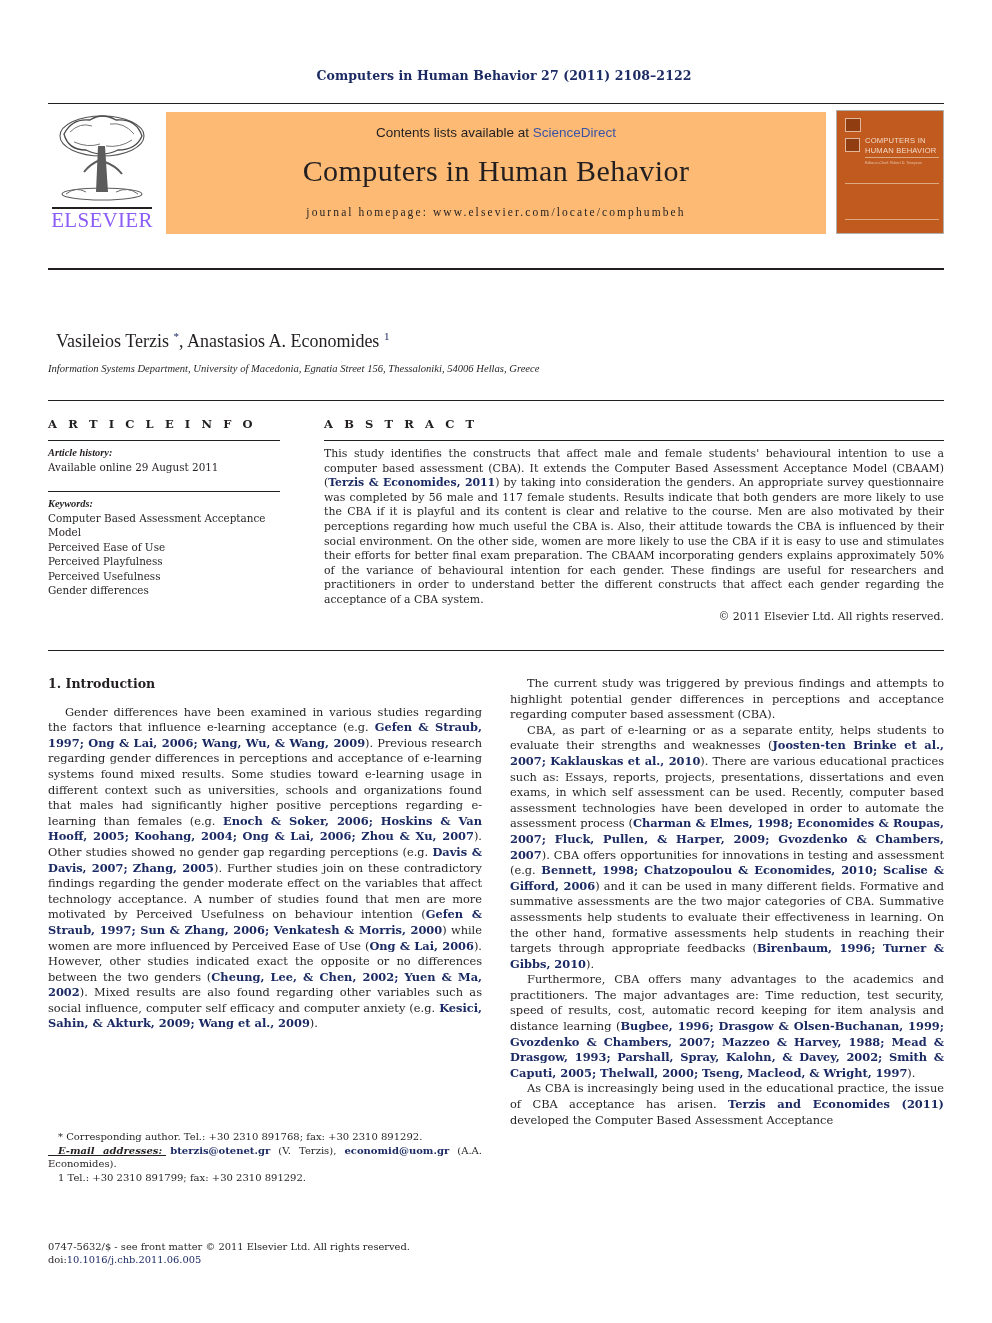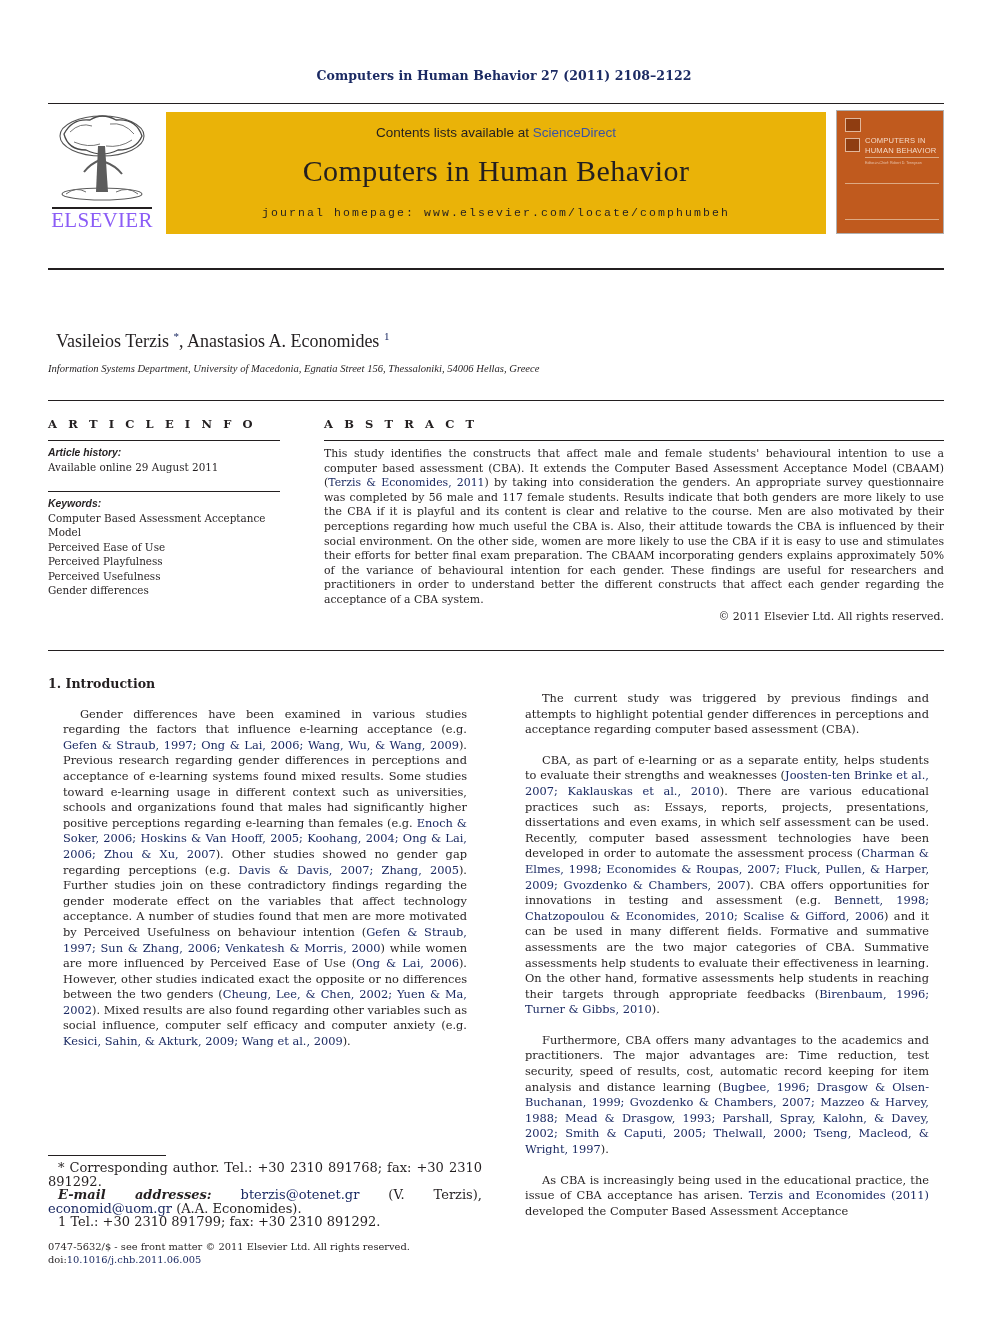--- a/index.html
+++ b/index.html
@@ -76,42 +76,42 @@
     width: 100px;
     height: 1.5px;
     background: #231f20;
   }
 
   .masthead-center {
     position: absolute;
     left: 118px; top: 2px;
     width: 660px;
     height: 122px;
-    background: #eab308;
+    background: #fdba74;
     text-align: center;
   }
   .contents-line {
     margin-top: 13px;
     font-family: "Liberation Sans", sans-serif;
     font-size: 13.5px;
     color: #231f20;
   }
   .sciencedirect {
     color: #3a53a4;
   }
   .journal-title {
     margin-top: 14px;
     font-family: "Liberation Serif", serif;
     font-size: 30px;
     color: #231f20;
     letter-spacing: 0.4px;
   }
   .journal-home {
     margin-top: 18px;
-    font-family: Liberation Mono, monospace;
+    font-family: Liberation Serif, serif;
     font-size: 11.5px;
     letter-spacing: 2.1px;
     color: #231f20;
   }
 
   .cover-thumb {
     position: absolute;
     left: 788px; top: 0px;
     width: 108px;
     height: 124px;
@@ -235,21 +235,21 @@
     left: 48px; top: 440px;
     width: 232px;
   }
   .info-sep {
     width: 232px;
     height: 1px;
     background: #231f20;
     margin-bottom: 5px;
   }
   .info-label {
-    font-family: Liberation Sans, sans-serif;
+    font-family: Liberation Serif, serif;
     font-style: italic;
     font-weight: bold;
     font-size: 10.4px;
     color: #231f20;
     line-height: 14px;
   }
   .info-text {
     font-family: "DejaVu Serif", serif;
     font-size: 10.4px;
     color: #231f20;
@@ -314,39 +314,39 @@
 
   .sec-head {
     font-family: "DejaVu Serif", serif;
     font-weight: bold;
     font-size: 12.6px;
     color: #231f20;
     margin: 0 0 13px 0;
     text-align: left;
   }
   .para {
-    margin: 15px;
+    margin: 0;
     text-indent: 17px;
   }
-  .ref { color: #1b2a63; }
+  .ref { color: #1b2a63; font-weight: bold; }
 
   
   .fn-rule {
     position: absolute;
     left: 48px; top: 1155px;
     width: 118px;
     height: 1px;
     background: #231f20;
   }
   .footnotes {
     position: absolute;
-    left: 48px; top: 1161px;
+    left: 48px; top: 1130px;
     width: 434px;
     font-family: "DejaVu Serif", serif;
-    font-size: 13px;
+    font-size: 10px;
     line-height: 13.6px;
     color: #231f20;
     text-align: justify;
   }
   .fn-line { margin: 0; }
   .fn-indent { text-indent: 10px; }
   .fn-em {
     font-style: italic;
     font-weight: bold;
   }

